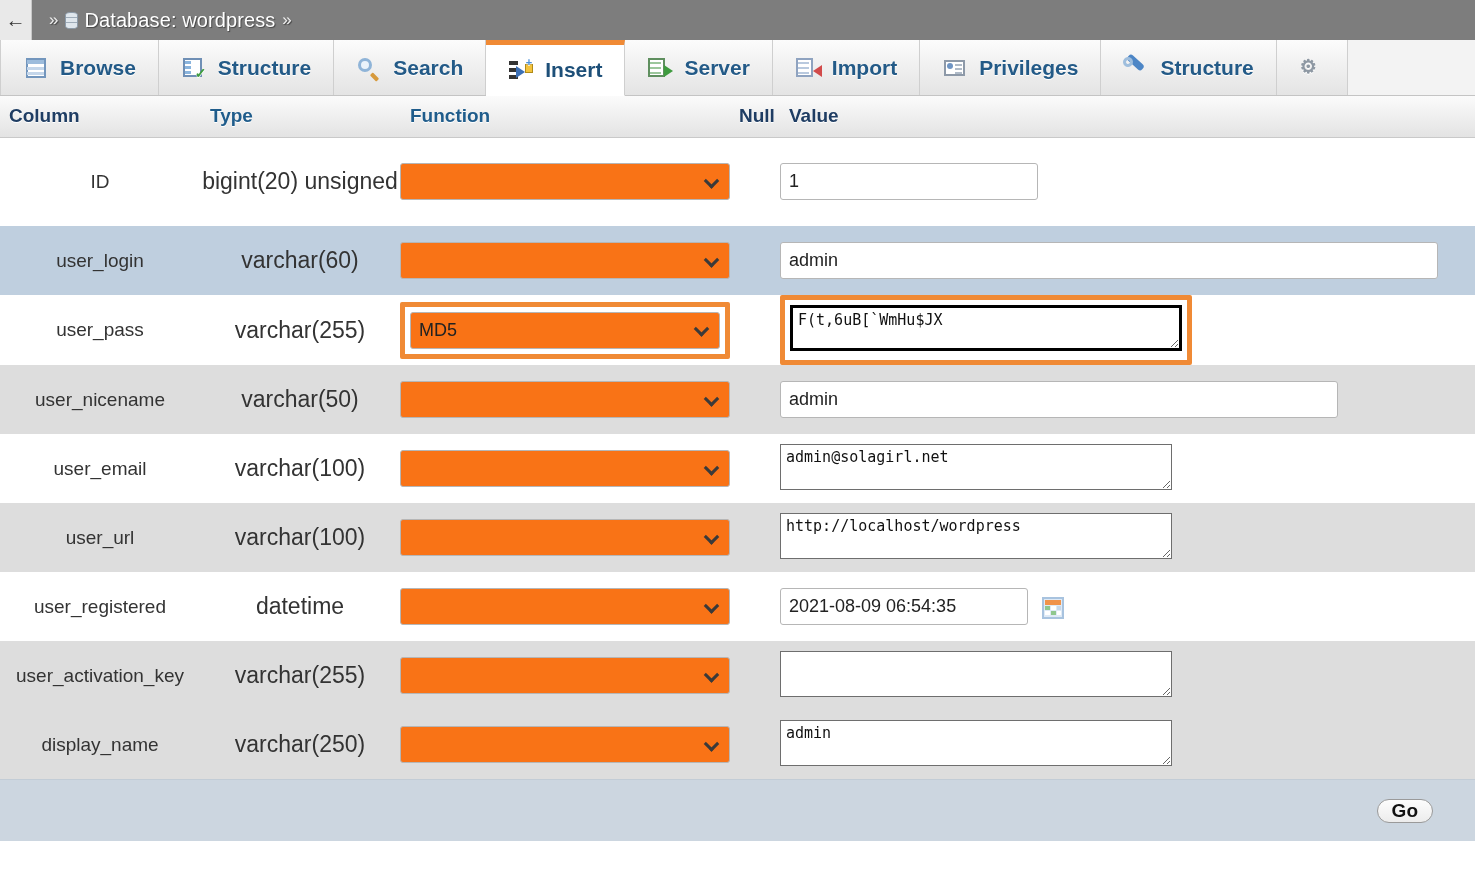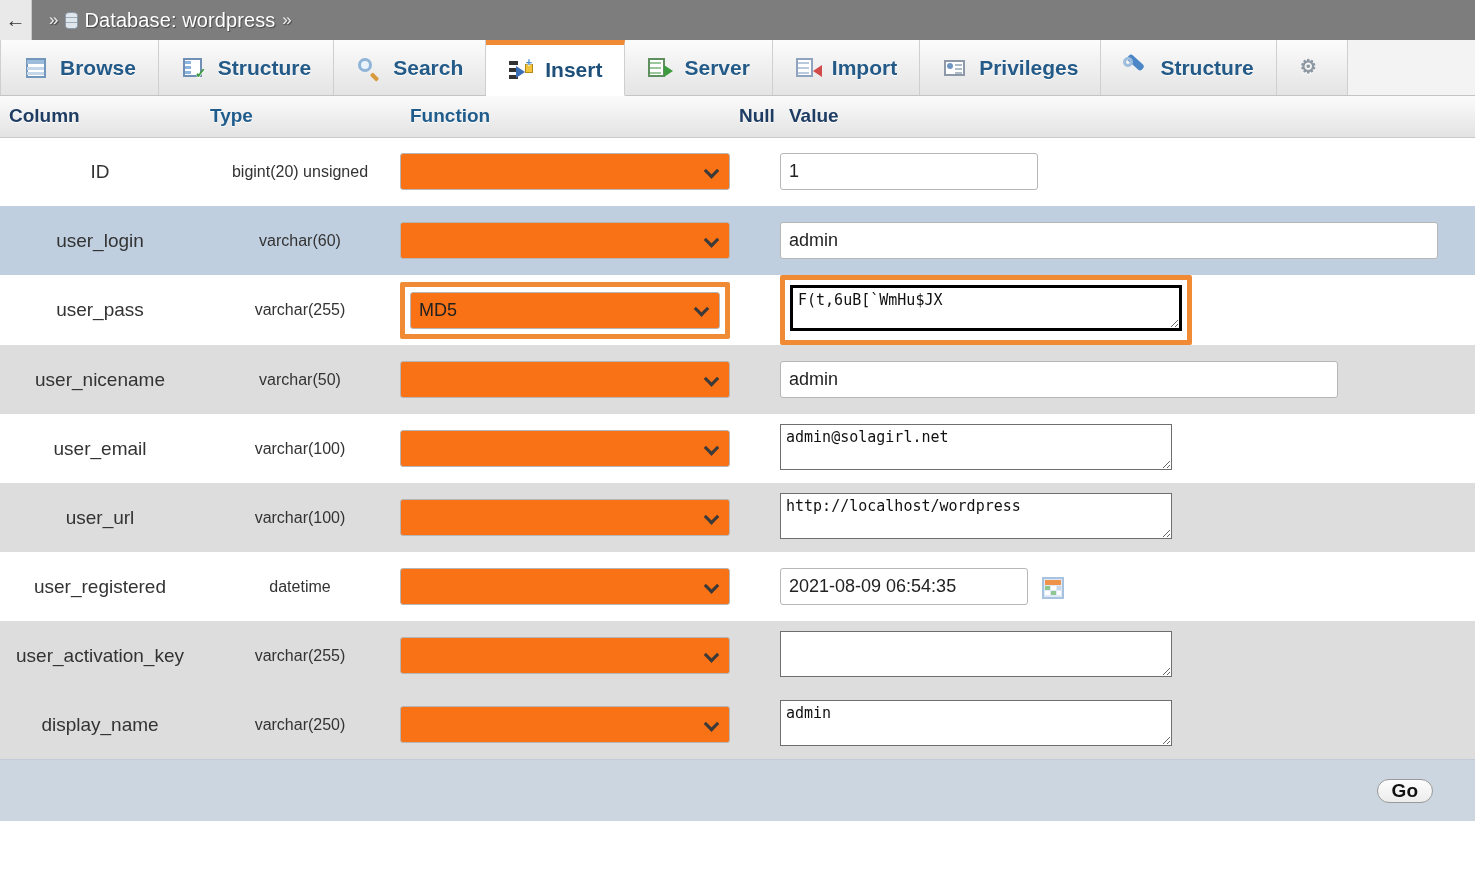--- a/index.html
+++ b/index.html
@@ -152,21 +152,21 @@
   #form-table th.th-col { padding-left: 9px; }
   #form-table th.th-type { color: #1f5c8b; }
   #form-table th.th-fn { color: #1f5c8b; }
 
   #form-table td { padding: 0; vertical-align: middle; }
   tr.row-odd  { background: #ffffff; }
   tr.row-even { background: #dddddd; }
   tr.row-hover { background: #bfcfdf; }
 
   .td-column { text-align: center; font-size: 19px; color: #333; padding: 0 6px; }
-  .td-type   { text-align: center; font-size: 16px; color: #333; padding: 0 6px; }
+  .td-type   { text-align: center; font-size: 23px; color: #333; padding: 0 6px; }
   .td-func   { padding: 0 10px 0 8px; }
   .td-null   { text-align: center; }
   .td-value  { padding: 0 10px 0 8px; }
 
   select.fn-select {
     width: 100%;
     height: 37px;
     font-size: 18px;
     font-family: "Liberation Sans", sans-serif;
     border: 1px solid #b6b6b6;
@@ -378,21 +378,21 @@
   <thead>
     <tr>
       <th class="th-col">Column</th>
       <th class="th-type">Type</th>
       <th class="th-fn">Function</th>
       <th class="th-col">Null</th>
       <th class="th-col">Value</th>
     </tr>
   </thead>
   <tbody id="form-body">
-      <tr class="row-odd" style="height: 69px;">
+      <tr class="row-odd" style="height: 89px;">
         <td class="td-column">ID</td>
         <td class="td-type">bigint(20) unsigned</td>
         <td class="td-func">
           <div class="select-wrap"><select class="fn-select"><option value=""></option><option value="MD5">MD5</option><option value="SHA1">SHA1</option><option value="PASSWORD">PASSWORD</option><option value="UUID">UUID</option><option value="NOW">NOW</option></select><span class="chev"></span></div>
         </td>
         <td class="td-null"></td>
         <td class="td-value"><input type="text" class="val-input" value="1" style="width: 258px;"></td>
       </tr>
       <tr class="row-hover" style="height: 69px;">
         <td class="td-column">user_login</td>

